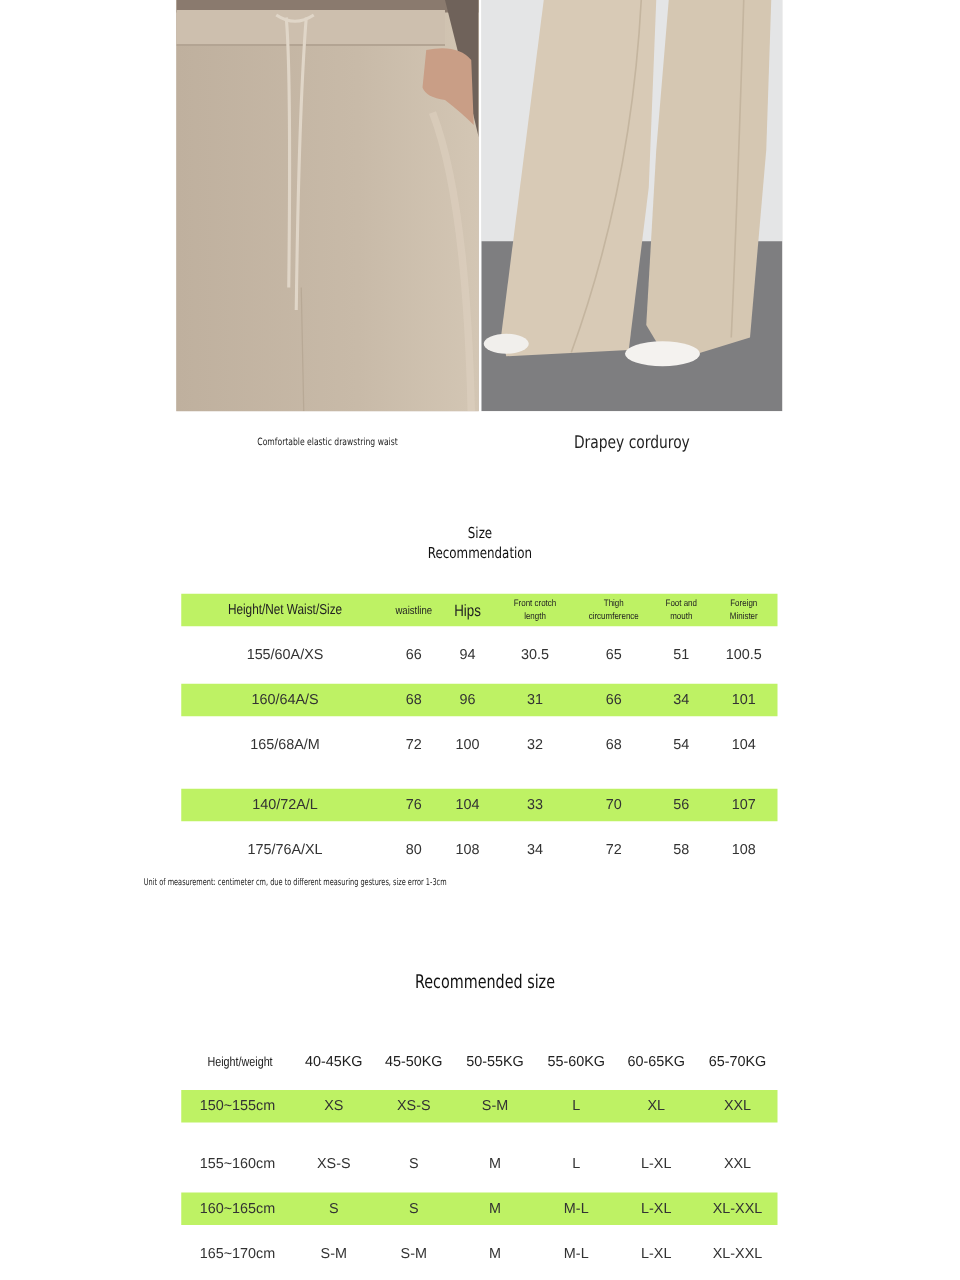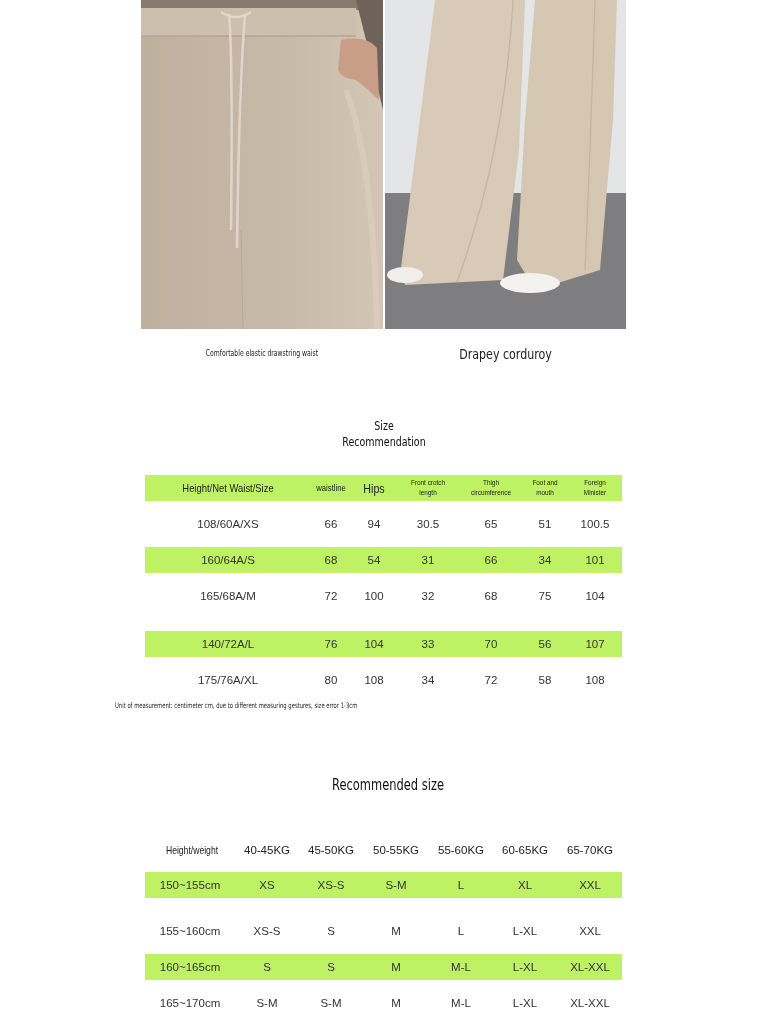--- a/index.html
+++ b/index.html
@@ -93,44 +93,44 @@
     <div class="cell mid" style="left:186px">waistline</div>
     <div class="cell big" style="left:229px;font-size:13px">Hips</div>
     <div class="cell small" style="left:283px;width:44px">Front crotch length</div>
     <div class="cell small" style="left:346px;width:60px">Thigh circumference</div>
     <div class="cell small" style="left:400px;width:36px">Foot and mouth</div>
     <div class="cell small" style="left:450px;width:40px">Foreign Minister</div>
   </div>
   <div style="height:10px"></div>
 
   <div class="row" style="margin-bottom:10px">
-    <div class="cell" style="left:83px">108/60A/XS</div>
+    <div class="cell" style="left:83px">155/60A/XS</div>
     <div class="cell" style="left:186px">66</div>
     <div class="cell" style="left:229px">94</div>
     <div class="cell" style="left:283px">30.5</div>
     <div class="cell" style="left:346px">65</div>
     <div class="cell" style="left:400px">51</div>
     <div class="cell" style="left:450px">100.5</div>
   </div>
   <div class="row striped" style="margin-bottom:10px">
     <div class="cell" style="left:83px">160/64A/S</div>
     <div class="cell" style="left:186px">68</div>
-    <div class="cell" style="left:229px">54</div>
+    <div class="cell" style="left:229px">96</div>
     <div class="cell" style="left:283px">31</div>
     <div class="cell" style="left:346px">66</div>
     <div class="cell" style="left:400px">34</div>
     <div class="cell" style="left:450px">101</div>
   </div>
   <div class="row" style="margin-bottom:22px">
     <div class="cell" style="left:83px">165/68A/M</div>
     <div class="cell" style="left:186px">72</div>
     <div class="cell" style="left:229px">100</div>
     <div class="cell" style="left:283px">32</div>
     <div class="cell" style="left:346px">68</div>
-    <div class="cell" style="left:400px">75</div>
+    <div class="cell" style="left:400px">54</div>
     <div class="cell" style="left:450px">104</div>
   </div>
   <div class="row striped" style="margin-bottom:10px">
     <div class="cell" style="left:83px">140/72A/L</div>
     <div class="cell" style="left:186px">76</div>
     <div class="cell" style="left:229px">104</div>
     <div class="cell" style="left:283px">33</div>
     <div class="cell" style="left:346px">70</div>
     <div class="cell" style="left:400px">56</div>
     <div class="cell" style="left:450px">107</div>

